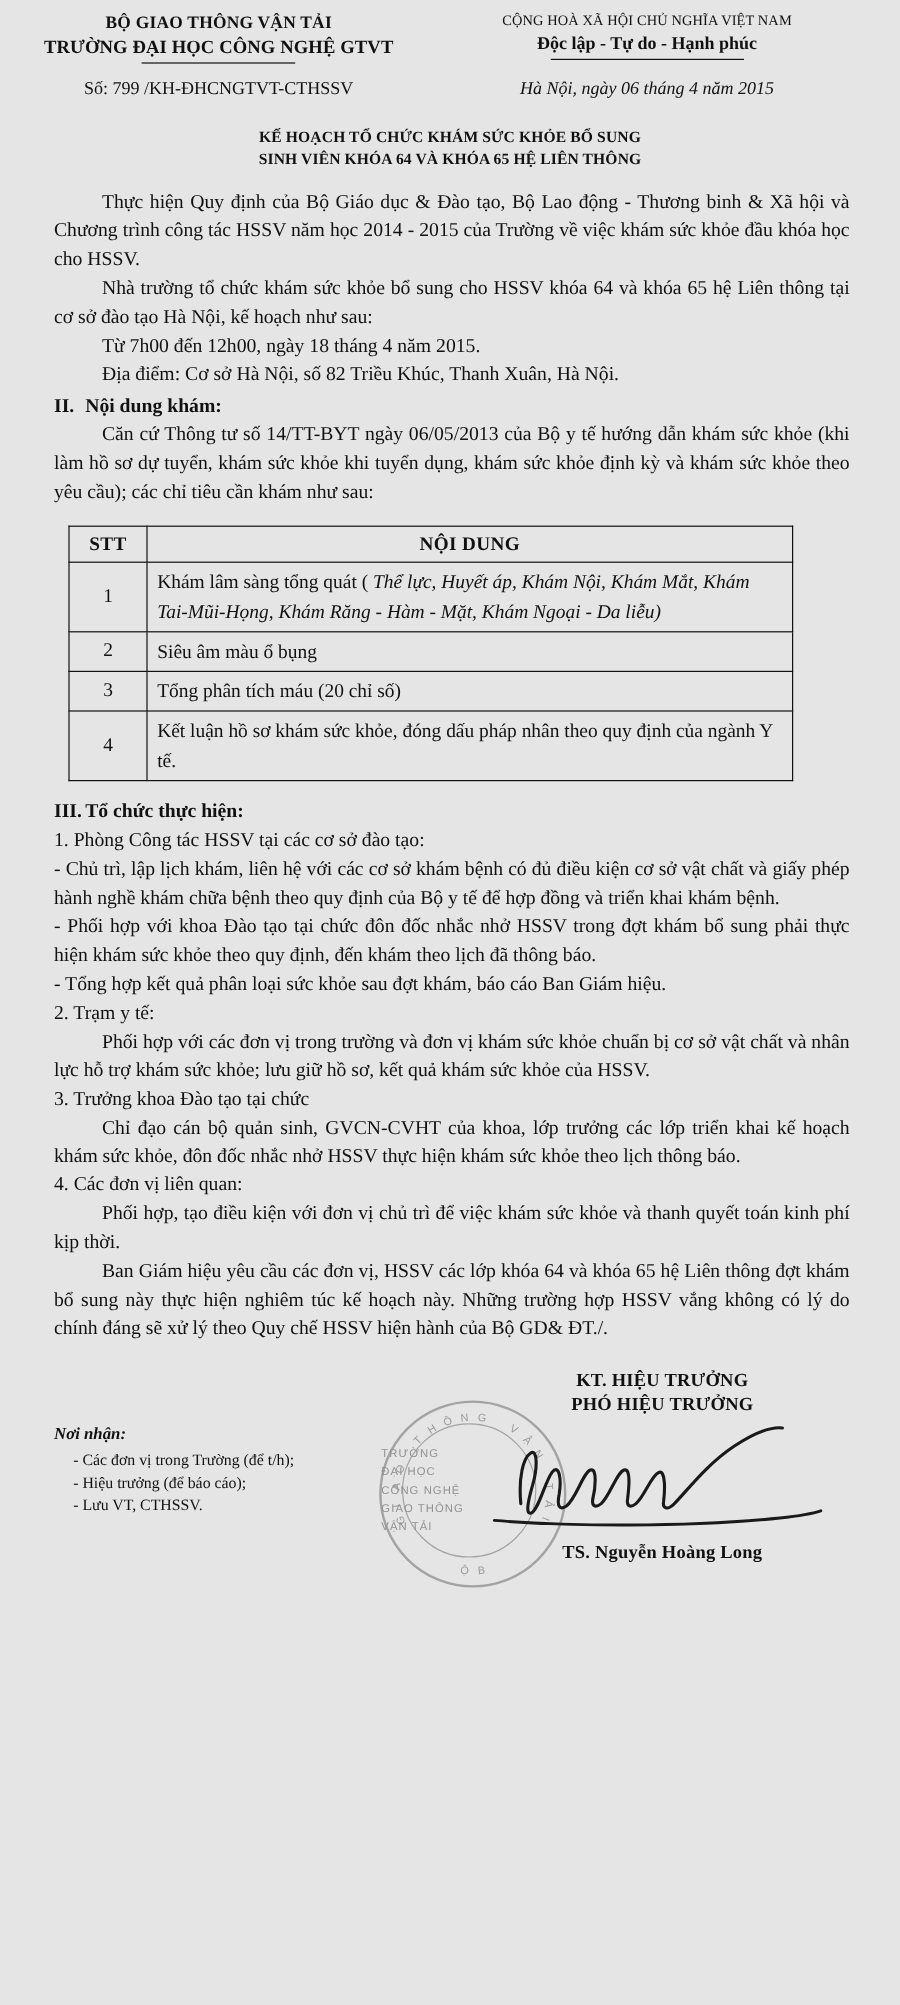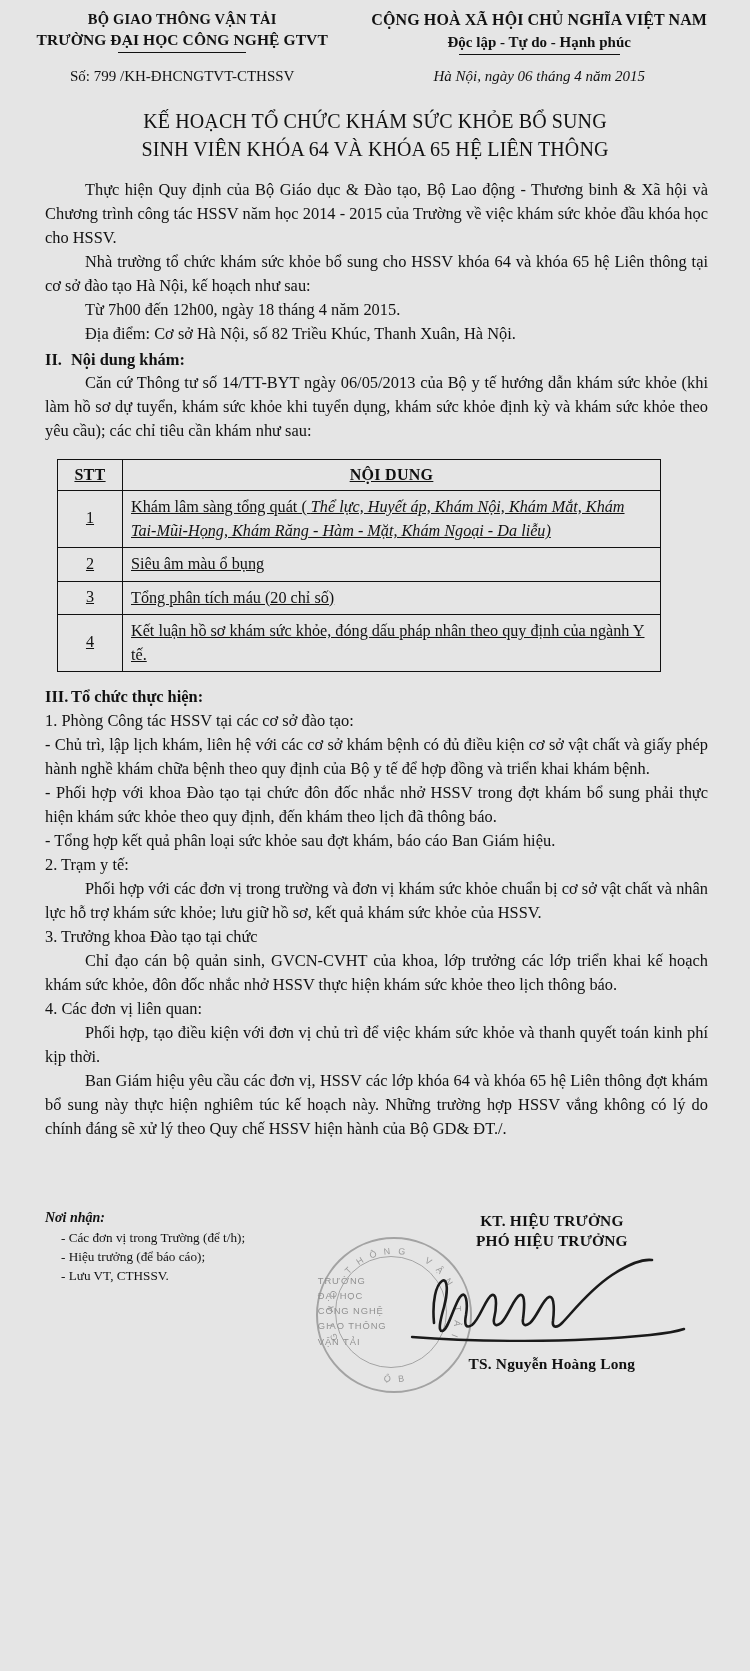--- a/index.html
+++ b/index.html
@@ -47,22 +47,22 @@
   }
   .org-line2::after {
     content: "";
     position: absolute;
     left: 28%;
     right: 28%;
     bottom: -3px;
     border-bottom: 1.6px solid #111;
   }
   .nation-line1 {
-    font-size: 16px;
-    font-weight: bold;
+    font-size: 12px;
+    font-weight: normal;
     line-height: 1.3;
     letter-spacing: .1px;
   }
   .nation-line2 {
     font-size: 15px;
     font-weight: bold;
     line-height: 1.35;
     position: relative;
     display: inline-block;
     margin-top: 1px;
@@ -79,22 +79,22 @@
     display: flex;
     padding: 16px 18px 0 18px;
   }
   .ref-left { width: 46%; text-align: center; font-size: 15px; }
   .ref-right { width: 54%; text-align: center; font-size: 15px; font-style: italic; }
 
   
   .doc-title {
     text-align: center;
     margin-top: 22px;
-    font-size: 20px;
-    font-weight: normal;
+    font-size: 13px;
+    font-weight: bold;
     line-height: 1.42;
     letter-spacing: .1px;
   }
 
   
   .body {
     padding: 0 42px 0 45px;
     font-size: 16.4px;
     line-height: 1.46;
     text-align: justify;
@@ -120,21 +120,20 @@
   table.content-table {
     border-collapse: collapse;
     width: 604px;
     margin: 16px 0 0 12px;
     font-size: 16.2px;
   }
   table.content-table td, table.content-table th {
     border: 1.2px solid #111;
     padding: 4px 8px;
     vertical-align: middle;
-    text-decoration: underline;
   }
   table.content-table th {
     font-weight: bold;
     text-align: center;
     font-size: 16px;
     letter-spacing: .3px;
     padding: 3px 6px;
   }
   td.stt-cell {
     width: 48px;
@@ -150,21 +149,21 @@
   .footer {
     position: relative;
     display: flex;
     padding: 22px 20px 0 45px;
   }
   .recipients { width: 48%; font-size: 13.2px; line-height: 1.42; }
   .recipients .rec-title { font-style: italic; font-weight: bold; font-size: 14px; margin-top: 45px; }
   .recipients ul { list-style: none; margin: 2px 0 0 0; padding: 0 0 0 16px; }
   .recipients li { white-space: nowrap; }
 
-  .signature { width: 52%; text-align: center; position: relative; margin-top: 48px; }
+  .signature { width: 52%; text-align: center; position: relative; }
   .sig-line1, .sig-line2 {
     font-weight: bold;
     font-size: 15.4px;
     line-height: 1.3;
     letter-spacing: .2px;
   }
   .sig-name {
     font-weight: bold;
     font-size: 15.4px;
     margin-top: 104px;

